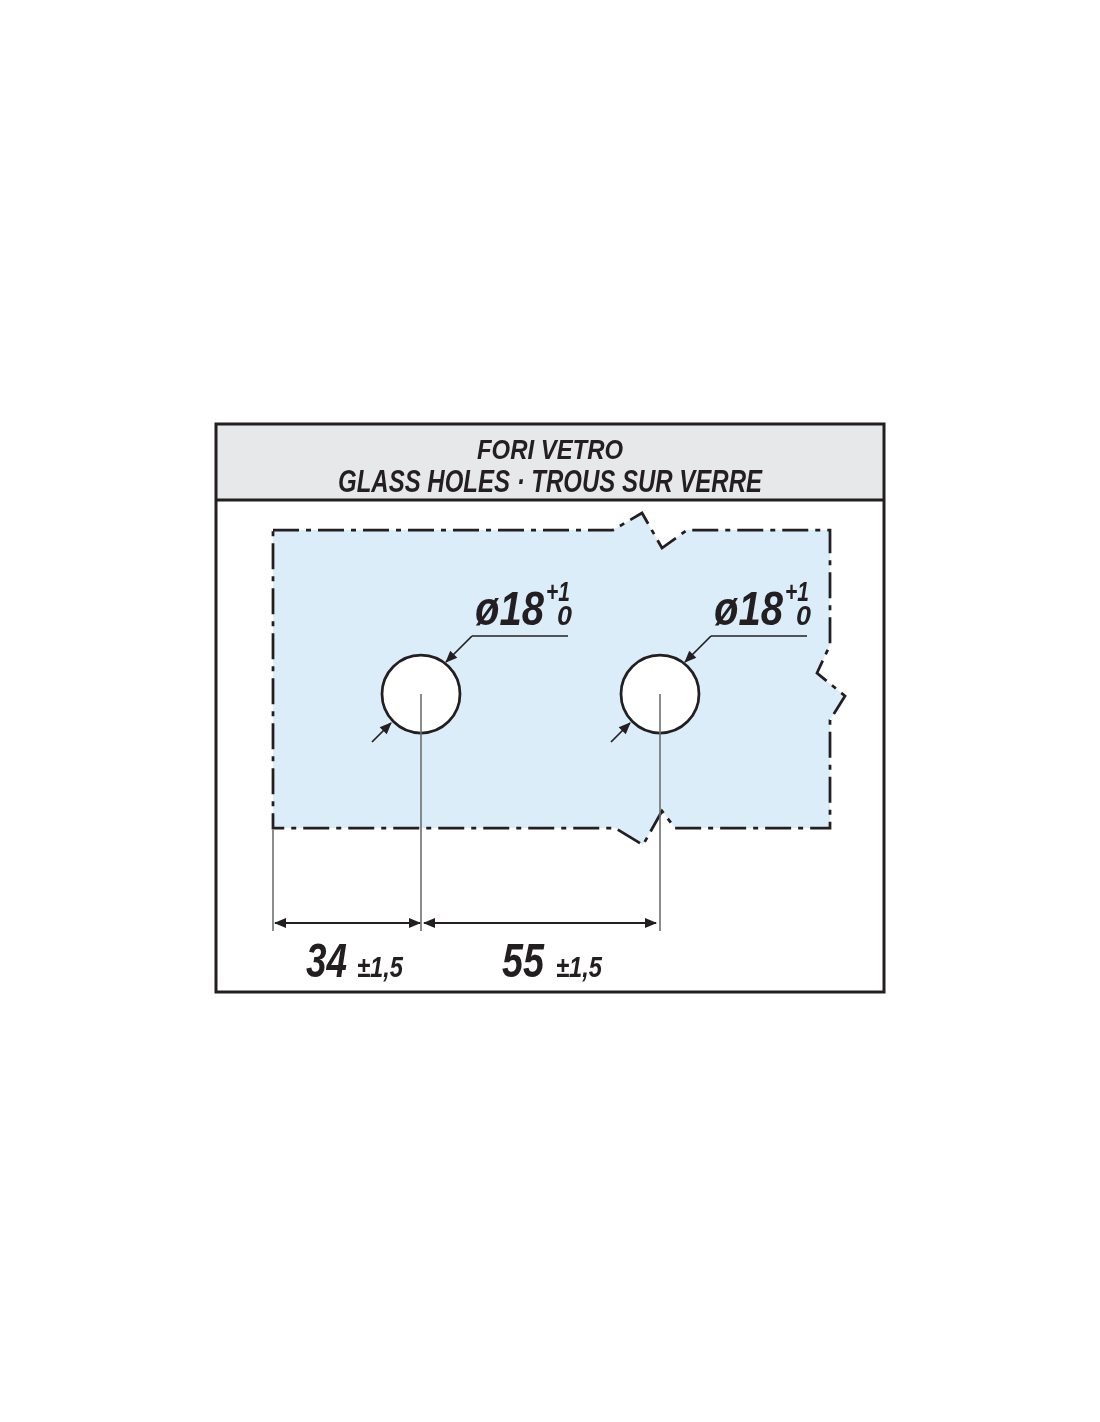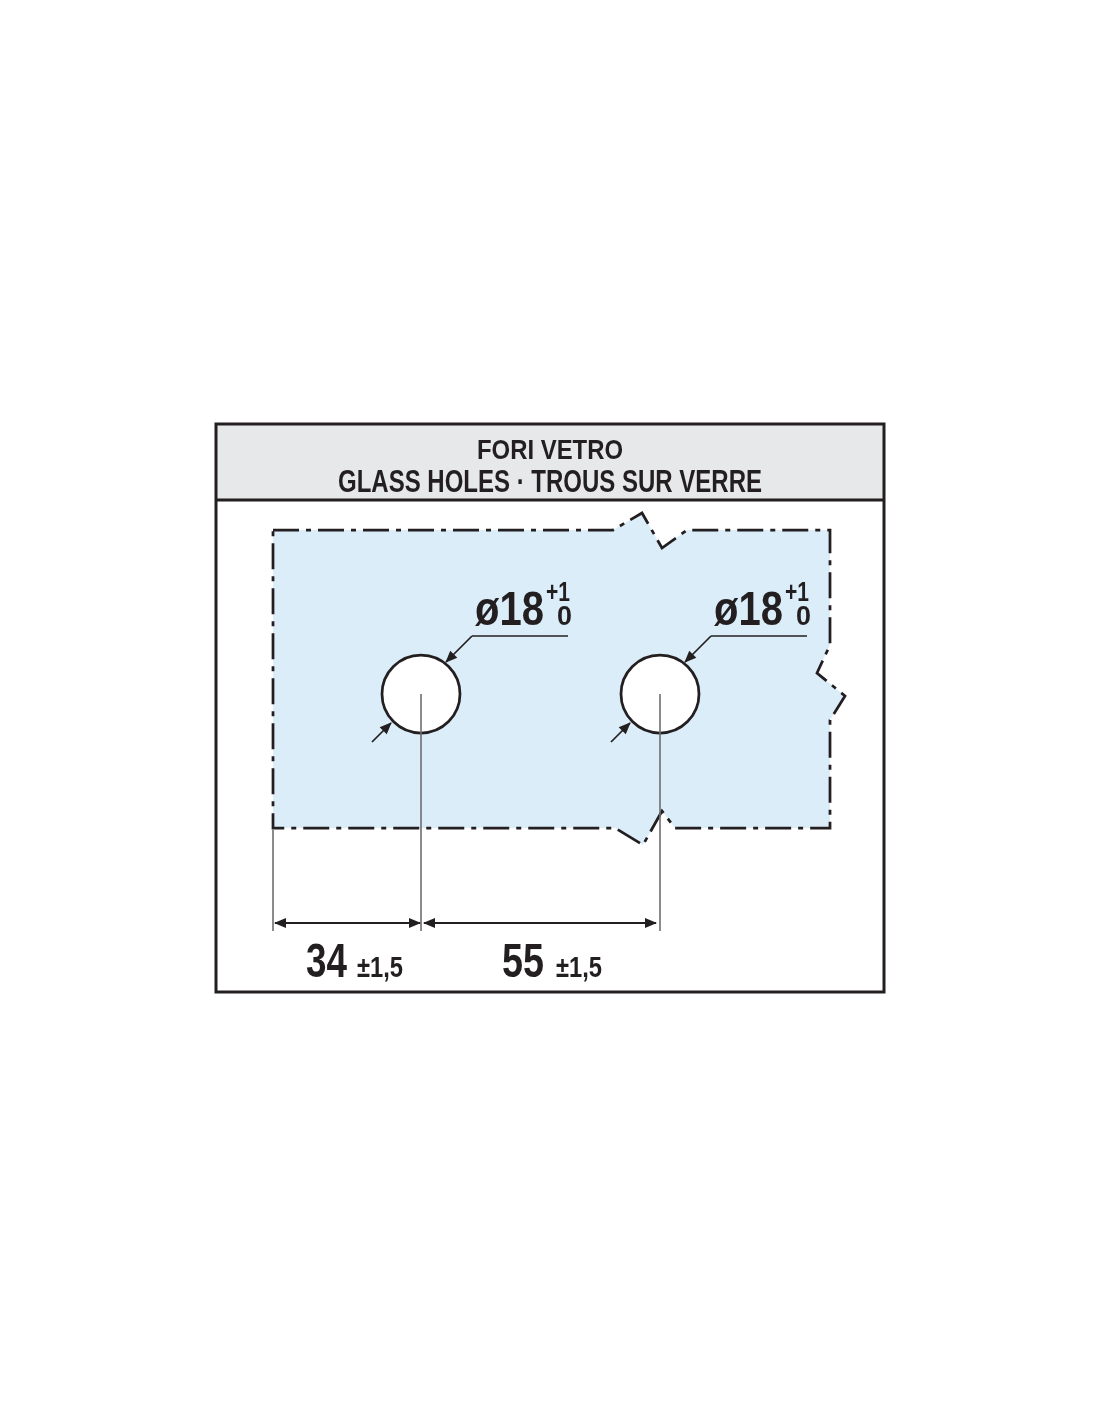--- a/index.html
+++ b/index.html
@@ -7,20 +7,21 @@
     padding: 0;
     background: #ffffff;
     font-family: "Liberation Sans", sans-serif;
   }
   .canvas {
     position: relative;
     width: 1100px;
     height: 1422px;
     background: #ffffff;
     overflow: hidden;
+    font-style: italic;
   }
   svg { display: block; }
   text {
     font-family: "Liberation Sans", "DejaVu Sans", sans-serif;
     fill: #231f20;
   }
 </style>
 </head>
 <body>
 

